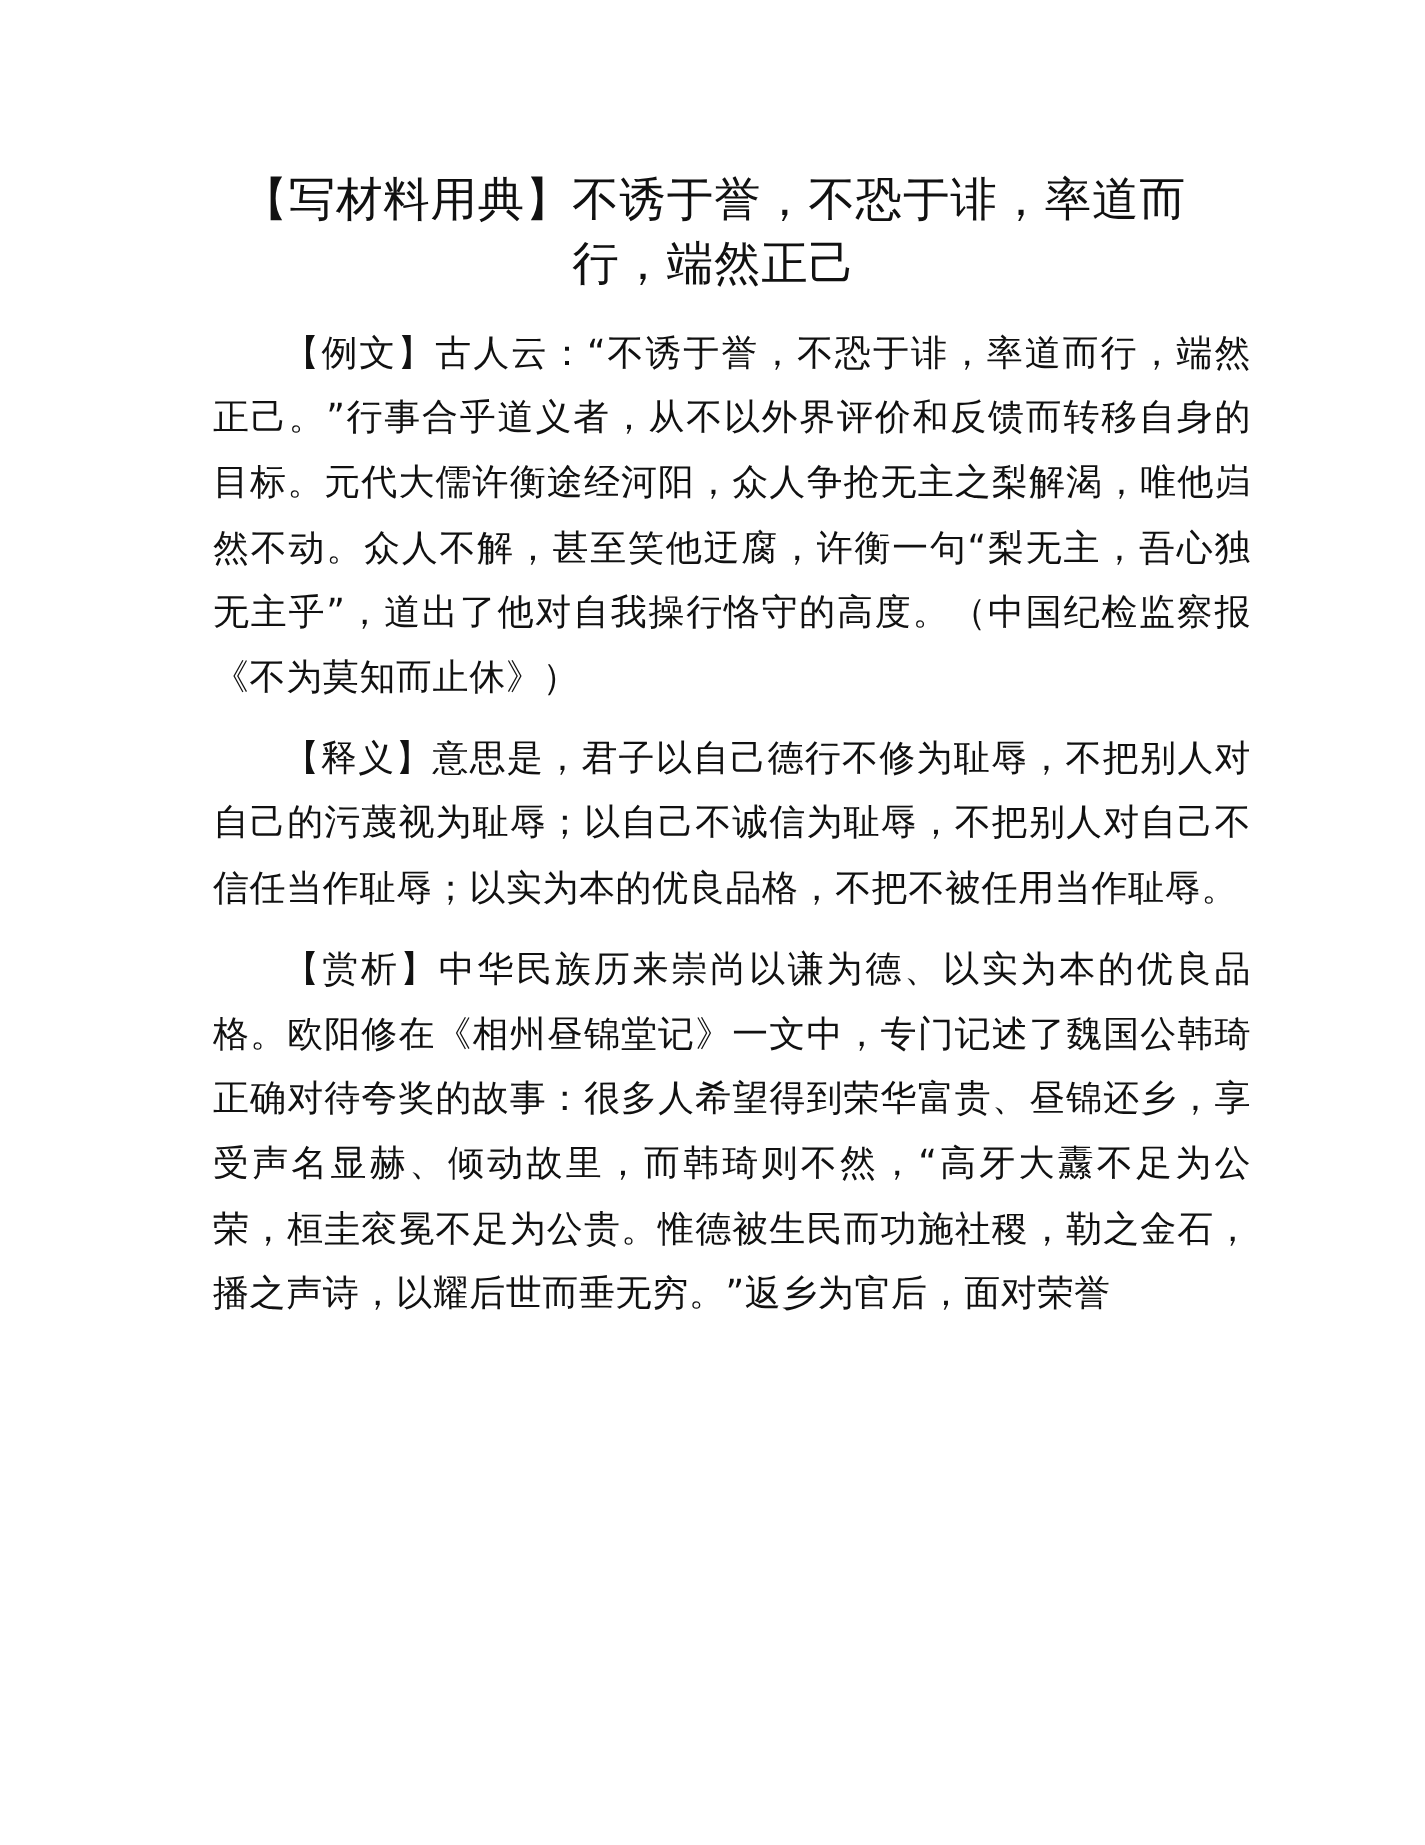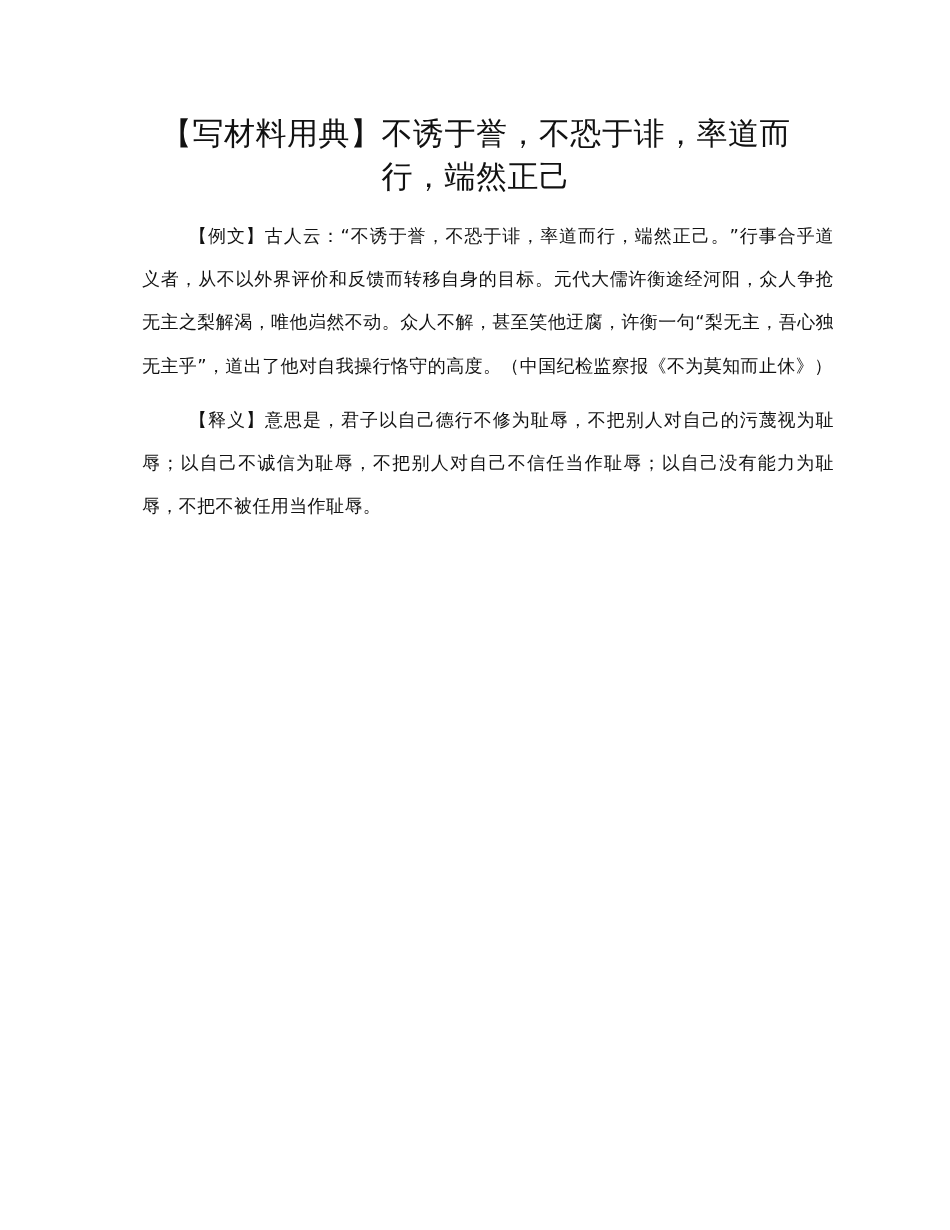--- a/index.html
+++ b/index.html
@@ -12,27 +12,28 @@
     .title {
       position: absolute; left: 140px; top: 112px; width: 672px;
       text-align: center; font-size: 31px; line-height: 43px;
       color: #111; letter-spacing: 0.5px;
     }
     .content {
       position: absolute; left: 142px; top: 214px; width: 692px;
     }
     .para {
       margin: 0 0 11px 0;
-      font-size: 18px; line-height: 43.2px;
+      font-size: 24px; line-height: 43.2px;
       text-indent: 47px; text-align: justify;
       letter-spacing: 0.4px;
     }
   </style>
 </head>
 <body>
 
 <div class="page">
   <div class="title">【写材料用典】不诱于誉，不恐于诽，率道而行，端然正己</div>
   <div class="content">
     <p class="para">【例文】古人云：“不诱于誉，不恐于诽，率道而行，端然正己。”行事合乎道义者，从不以外界评价和反馈而转移自身的目标。元代大儒许衡途经河阳，众人争抢无主之梨解渴，唯他岿然不动。众人不解，甚至笑他迂腐，许衡一句“梨无主，吾心独无主乎”，道出了他对自我操行恪守的高度。（中国纪检监察报《不为莫知而止休》）</p>
-    <p class="para">【释义】意思是，君子以自己德行不修为耻辱，不把别人对自己的污蔑视为耻辱；以自己不诚信为耻辱，不把别人对自己不信任当作耻辱；以自己没有能力为耻辱，不把不被任用当作耻辱。</p>
+    <p class="para">【释义】意思是，君子以自己德行不修为耻辱，不把别人对自己的污蔑视为耻辱；以自己不诚信为耻辱，不把别人对自己不信任当作耻辱；以实为本的优良品格，不把不被任用当作耻辱。</p>
+    <p class="para">【赏析】中华民族历来崇尚以谦为德、以实为本的优良品格。欧阳修在《相州昼锦堂记》一文中，专门记述了魏国公韩琦正确对待夸奖的故事：很多人希望得到荣华富贵、昼锦还乡，享受声名显赫、倾动故里，而韩琦则不然，“高牙大纛不足为公荣，桓圭衮冕不足为公贵。惟德被生民而功施社稷，勒之金石，播之声诗，以耀后世而垂无穷。”返乡为官后，面对荣誉</p>
   </div>
 </div>
 
 </body></html>

